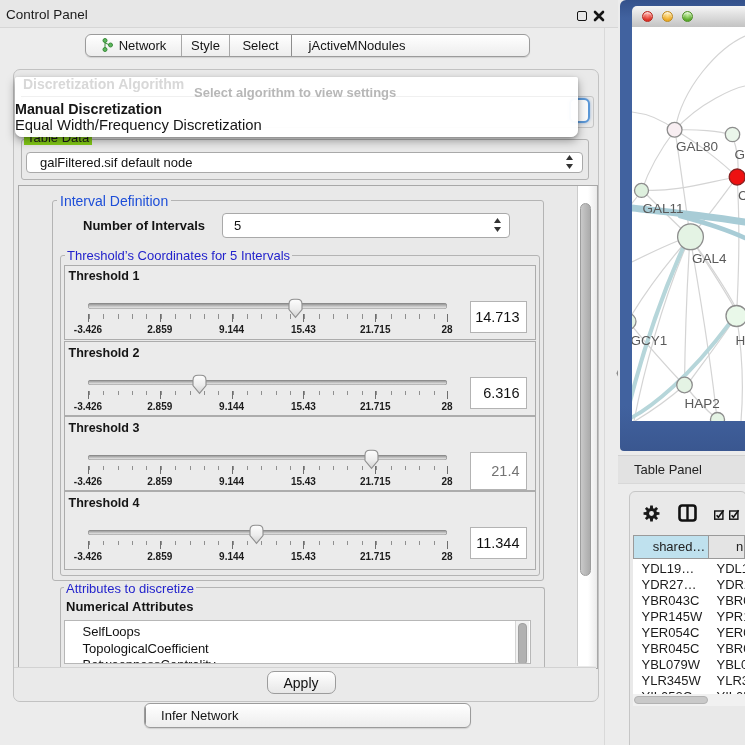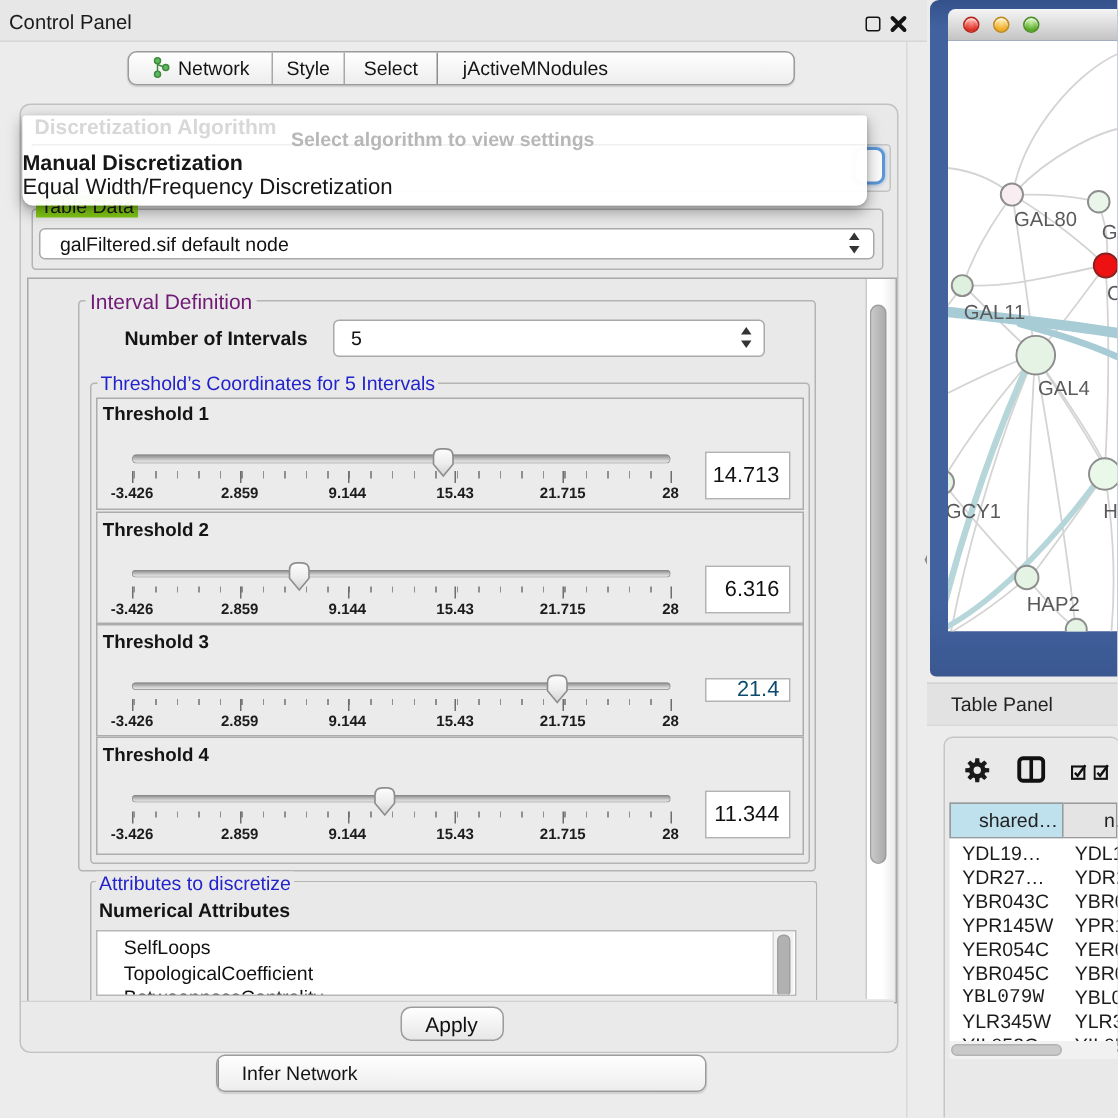--- a/index.html
+++ b/index.html
@@ -36,21 +36,21 @@
 <div class="abs" style="left:26px;top:152px;width:557px;height:20.5px;background:#ffffff;border:1px solid #a9a9a9;border-radius:4px;box-sizing:border-box;"></div>
 <div class="abs" style="left:40px;top:152px;height:20.5px;display:flex;align-items:center;font-size:13px;color:#111;">galFiltered.sif default node</div>
 <svg class="abs" style="left:565px;top:154.25px;" width="9" height="16" viewBox="0 0 9 16">
 <path d="M4.5,1 L8,6 L1,6 Z" fill="#333"></path>
     <path d="M4.5,15 L8,10 L1,10 Z" fill="#333"></path>
   </svg>
 <div class="abs" style="left:18px;top:185px;width:577.5px;height:481.5px;border:1px solid #a8a8a8;background:#e9e9e9;"></div>
 <div class="abs" style="left:577px;top:186px;width:17.5px;height:479.5px;background:linear-gradient(90deg,#ffffff 55%,#ededed);border-left:1px solid #cccccc;"></div>
 <div class="abs" style="left:580px;top:203px;width:11px;height:373px;background:linear-gradient(90deg,#c9c9c9,#ababab);border:1px solid #9d9d9d;border-radius:6px;box-sizing:border-box;"></div>
 <div class="abs" style="left:52px;top:199.5px;width:490px;height:379px;border:1px solid #b4b4b4;border-radius:3px;"></div>
-<div class="abs" style="left:57px;top:193px;background:#e9e9e9;padding:0 3px;font-size:14px;color:#701a75;">Interval Definition</div>
+<div class="abs" style="left:57px;top:193px;background:#e9e9e9;padding:0 3px;font-size:14px;color:#1d4ed8;">Interval Definition</div>
 <div class="abs" style="left:83px;top:218px;font-size:13px;font-weight:bold;color:#141414;">Number of Intervals</div>
 <div class="abs" style="left:222px;top:213px;width:287.5px;height:24.5px;background:#ffffff;border:1px solid #a9a9a9;border-radius:4px;box-sizing:border-box;"></div>
 <div class="abs" style="left:234px;top:213px;height:24.5px;display:flex;align-items:center;font-size:13px;color:#111;">5</div>
 <svg class="abs" style="left:493px;top:217.25px;" width="9" height="16" viewBox="0 0 9 16">
 <path d="M4.5,1 L8,6 L1,6 Z" fill="#333"></path>
     <path d="M4.5,15 L8,10 L1,10 Z" fill="#333"></path>
   </svg>
 <div class="abs" style="left:60px;top:254.5px;width:478px;height:319px;border:1px solid #b4b4b4;border-radius:3px;"></div>
 <div class="abs" style="left:65px;top:248px;background:#e9e9e9;padding:0 2px;font-size:13px;color:#2323cc;">Threshold’s Coordinates for 5 Intervals</div>
 <div class="abs" style="left:63.5px;top:264.5px;width:470px;height:73px;border:1px solid #acacac;background:#ebebeb;"></div>
@@ -126,21 +126,21 @@
 <div class="abs" style="left:159.8px;top:465.8px;width:1px;height:8px;background:#6e6e6e;"></div>
 <div class="abs" style="left:134.8px;top:475.8px;width:50px;text-align:center;font-size:10px;font-weight:bold;color:#1c1c1c;">2.859</div>
 <div class="abs" style="left:231.6px;top:465.8px;width:1px;height:8px;background:#6e6e6e;"></div>
 <div class="abs" style="left:206.6px;top:475.8px;width:50px;text-align:center;font-size:10px;font-weight:bold;color:#1c1c1c;">9.144</div>
 <div class="abs" style="left:303.4px;top:465.8px;width:1px;height:8px;background:#6e6e6e;"></div>
 <div class="abs" style="left:278.4px;top:475.8px;width:50px;text-align:center;font-size:10px;font-weight:bold;color:#1c1c1c;">15.43</div>
 <div class="abs" style="left:375.2px;top:465.8px;width:1px;height:8px;background:#6e6e6e;"></div>
 <div class="abs" style="left:350.2px;top:475.8px;width:50px;text-align:center;font-size:10px;font-weight:bold;color:#1c1c1c;">21.715</div>
 <div class="abs" style="left:447.0px;top:465.8px;width:1px;height:8px;background:#6e6e6e;"></div>
 <div class="abs" style="left:422.0px;top:475.8px;width:50px;text-align:center;font-size:10px;font-weight:bold;color:#1c1c1c;">28</div>
-<div class="abs" style="left:469.5px;top:452.3px;width:57px;height:16px;background:#ffffff;border:1px solid #b3b3b3;box-sizing:border-box;font-size:14.5px;color:#0c4a6e;display:flex;align-items:center;justify-content:flex-end;padding-right:6px;">21.4</div>
+<div class="abs" style="left:469.5px;top:452.3px;width:57px;height:38px;background:#ffffff;border:1px solid #b3b3b3;box-sizing:border-box;font-size:14.5px;color:#737373;display:flex;align-items:center;justify-content:flex-end;padding-right:6px;">21.4</div>
 <div class="abs" style="left:63.5px;top:491.3px;width:470px;height:77px;border:1px solid #acacac;background:#ebebeb;"></div>
 <div class="abs" style="left:68.5px;top:495.8px;font-size:12.5px;font-weight:bold;color:#141414;">Threshold 4</div>
 <div class="abs" style="left:88.0px;top:529.8px;width:359.0px;height:5.5px;border-radius:3px;background:linear-gradient(180deg,#828282 0%,#a6a6a6 28%,#d6d6d6 68%,#ececec 100%);box-shadow:inset 0 0 0 0.5px #8a8a8a;"></div>
 <svg class="abs" style="left:248.2274867943741px;top:524.3px;" width="17" height="21" viewBox="0 0 17 21">
 <defs>
       <linearGradient id="tg256" x1="0" y1="0" x2="0" y2="1">
 <stop offset="0" stop-color="#fdfdfd"></stop>
         <stop offset="0.55" stop-color="#ececec"></stop>
         <stop offset="1" stop-color="#d2d2d2"></stop>
       </linearGradient>
@@ -274,19 +274,19 @@
 <div class="abs" style="left:641.5px;top:576.5px;font-size:13px;color:#1c1c1c;">YDR27…</div>
 <div class="abs" style="left:716.5px;top:576.5px;font-size:13px;color:#1c1c1c;white-space:nowrap;">YDR27</div>
 <div class="abs" style="left:641.5px;top:592.5px;font-size:13px;color:#1c1c1c;">YBR043C</div>
 <div class="abs" style="left:716.5px;top:592.5px;font-size:13px;color:#1c1c1c;white-space:nowrap;">YBR04</div>
 <div class="abs" style="left:641.5px;top:608.5px;font-size:13px;color:#1c1c1c;">YPR145W</div>
 <div class="abs" style="left:716.5px;top:608.5px;font-size:13px;color:#1c1c1c;white-space:nowrap;">YPR14</div>
 <div class="abs" style="left:641.5px;top:624.5px;font-size:13px;color:#1c1c1c;">YER054C</div>
 <div class="abs" style="left:716.5px;top:624.5px;font-size:13px;color:#1c1c1c;white-space:nowrap;">YER05</div>
 <div class="abs" style="left:641.5px;top:640.5px;font-size:13px;color:#1c1c1c;">YBR045C</div>
 <div class="abs" style="left:716.5px;top:640.5px;font-size:13px;color:#1c1c1c;white-space:nowrap;">YBR04</div>
-<div class="abs" style="left:641.5px;top:656.5px;font-size:13px;color:#1c1c1c;font-family:Liberation Mono, monospace;">YBL079W</div>
+<div class="abs" style="left:641.5px;top:656.5px;font-size:13px;color:#1c1c1c;">YBL079W</div>
 <div class="abs" style="left:716.5px;top:656.5px;font-size:13px;color:#1c1c1c;white-space:nowrap;">YBL07</div>
 <div class="abs" style="left:641.5px;top:672.5px;font-size:13px;color:#1c1c1c;">YLR345W</div>
 <div class="abs" style="left:716.5px;top:672.5px;font-size:13px;color:#1c1c1c;white-space:nowrap;">YLR34</div>
 <div class="abs" style="left:641.5px;top:688.5px;font-size:13px;color:#1c1c1c;">YIL052C</div>
 <div class="abs" style="left:716.5px;top:688.5px;font-size:13px;color:#1c1c1c;white-space:nowrap;">YIL05</div>
 <div class="abs" style="left:632.5px;top:694px;width:112.5px;height:12px;background:#f1f1f1;"></div>
 <div class="abs" style="left:634px;top:696px;width:74px;height:8px;background:#c9c9c9;border:1px solid #b2b2b2;border-radius:4px;box-sizing:border-box;"></div>
 </body></html>

